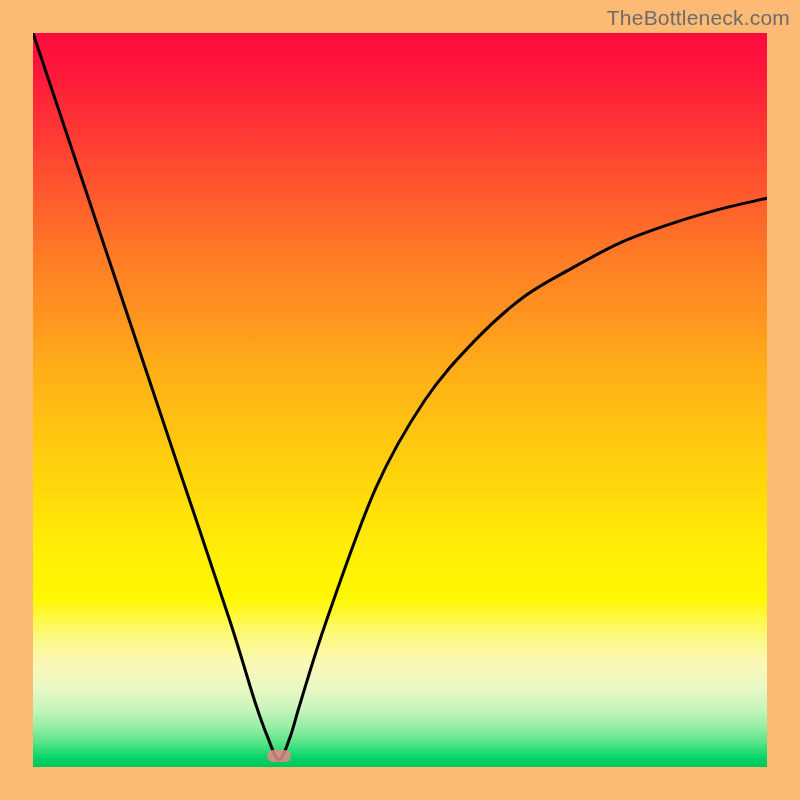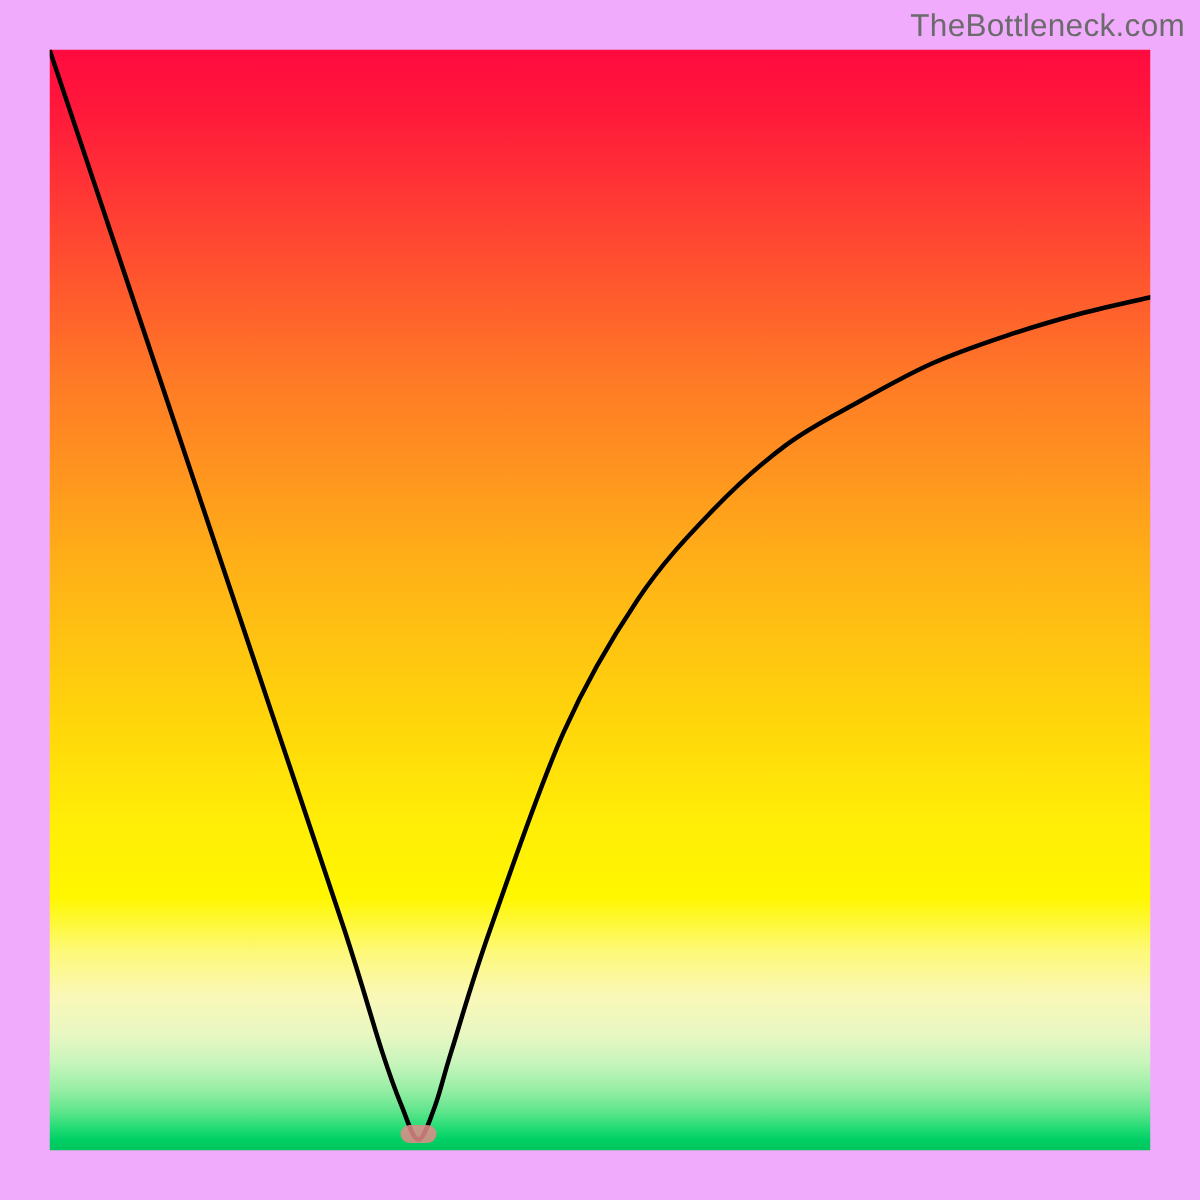--- a/index.html
+++ b/index.html
@@ -8,21 +8,21 @@
     width: 800px;
     height: 800px;
     background: #000;
     overflow: hidden;
     font-family: Arial, Helvetica, sans-serif;
   }
   .outer {
     position: relative;
     width: 800px;
     height: 800px;
-    background: #f0abfc;
+    background: #fdba74;
   }
   .plot {
     position: absolute;
     left: 33px;
     top: 33px;
     width: 734px;
     height: 734px;
     overflow: hidden;
   }
   .gradient {

